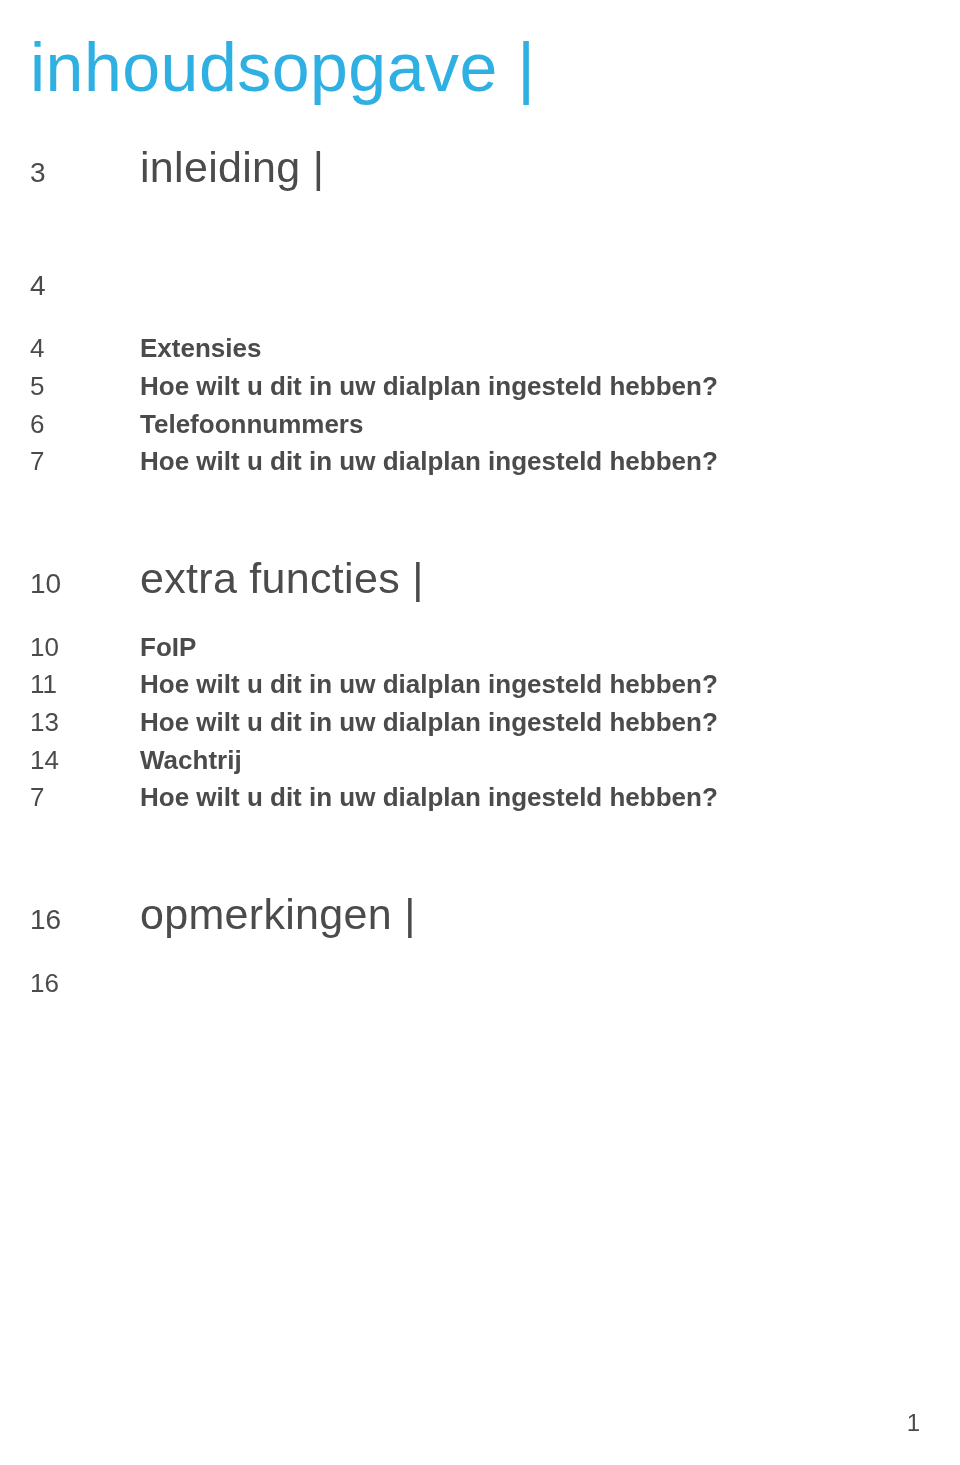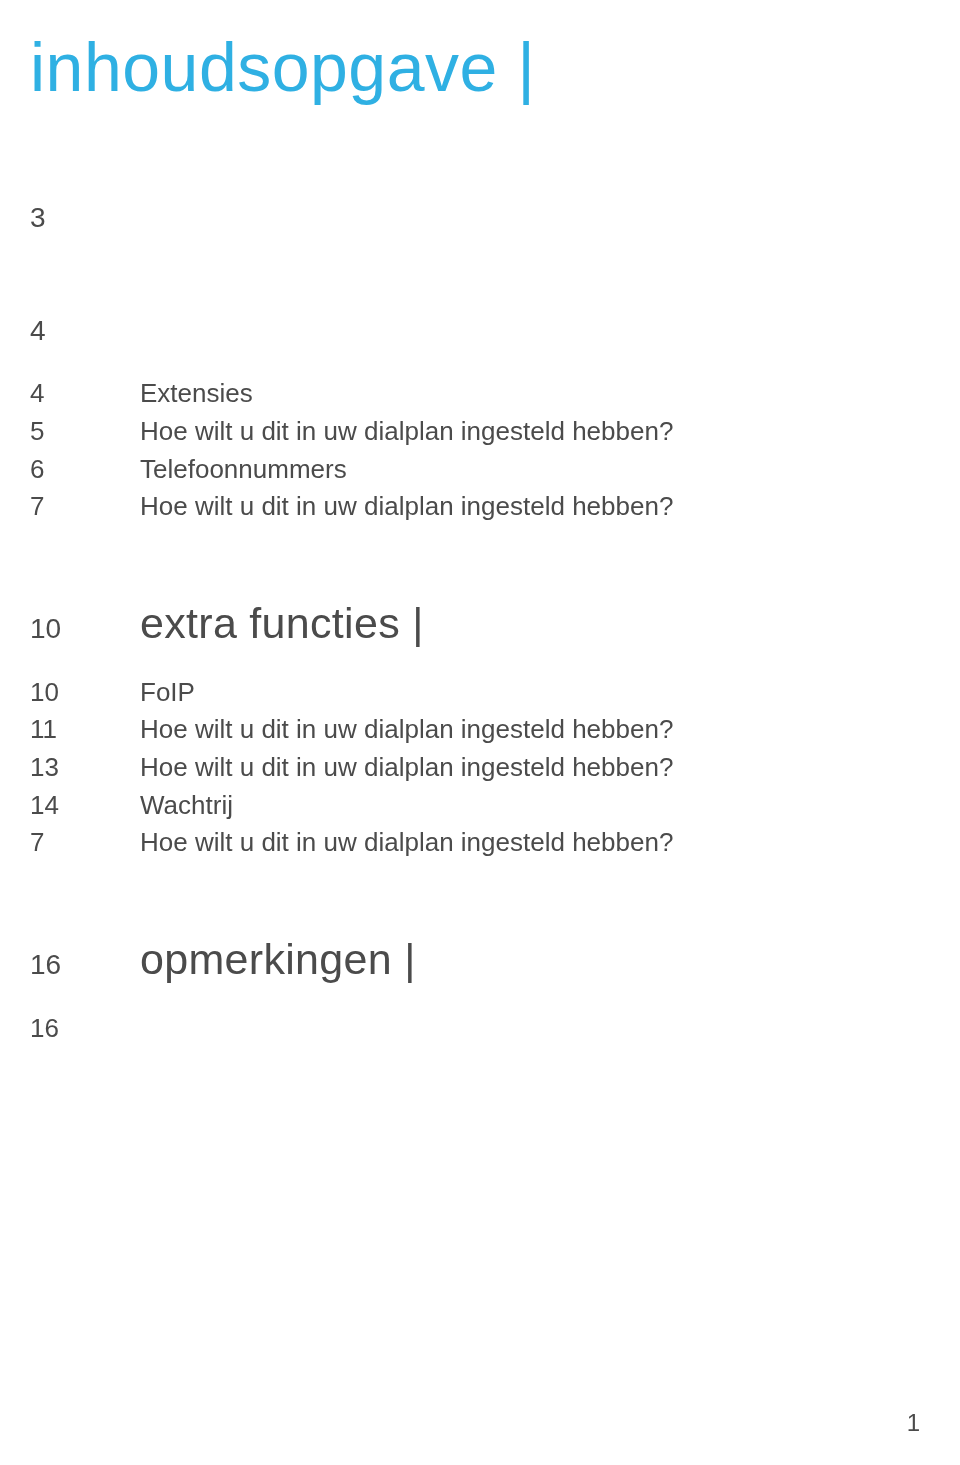--- a/index.html
+++ b/index.html
@@ -16,21 +16,21 @@
       position: relative;
     }
     .page {
       padding: 28px 35px 0 30px;
     }
     .title {
       font-size: 68px;
       font-weight: 300;
       color: #2fb0e3;
       letter-spacing: 0.5px;
-      margin-bottom: 92px;
+      margin-bottom: 36px;
     }
     .section {
       margin-bottom: 72px;
     }
     .row {
       display: flex;
       align-items: baseline;
     }
     .num {
       width: 110px;
@@ -46,21 +46,21 @@
     .heading {
       font-size: 43px;
       font-weight: 300;
       color: #4b4b4b;
       letter-spacing: 0.3px;
       line-height: 1.2;
     }
     .item {
       font-size: 26px;
       color: #4b4b4b;
-      font-weight: 400;
+      font-weight: 700;
       line-height: 1.45;
     }
     .gap-after-heading {
       height: 24px;
     }
     .page-number {
       position: absolute;
       bottom: 28px;
       right: 40px;
       font-size: 24px;
@@ -70,20 +70,21 @@
 </head>
 <body>
 
 <div class="page">
 
   <h1 class="title">inhoudsopgave |</h1>
 
   <div class="section">
     <div class="row">
       <div class="num num-heading">3</div>
+      <div class="heading">inleiding |</div>
     </div>
   </div>
 
   <div class="section">
     <div class="row">
       <div class="num num-heading">4</div>
     </div>
     <div class="gap-after-heading"></div>
     <div class="row">
       <div class="num">4</div>

